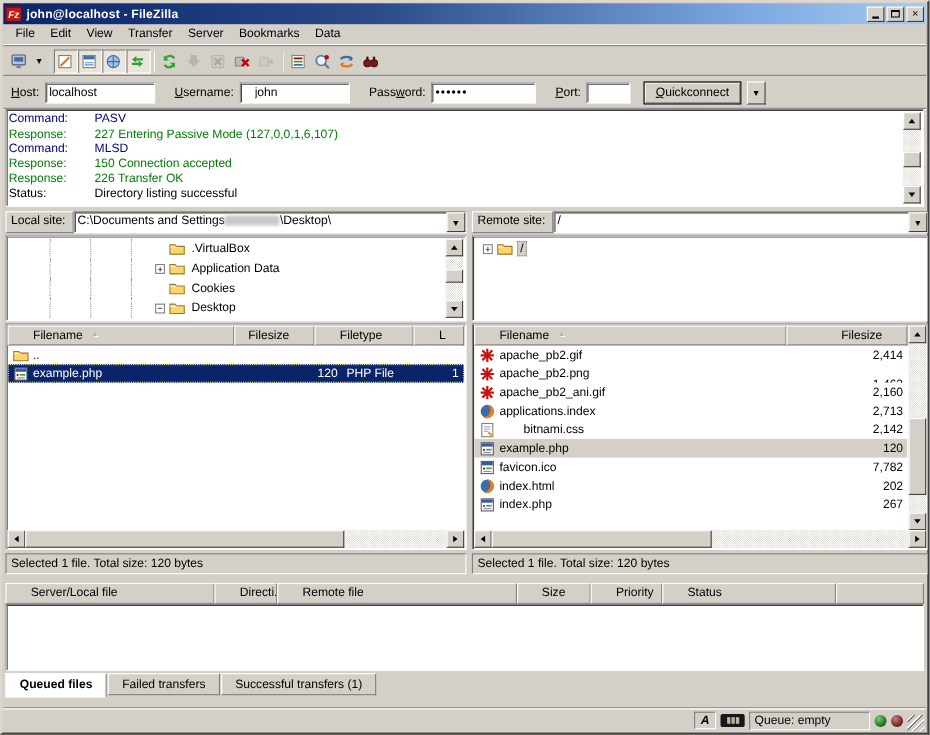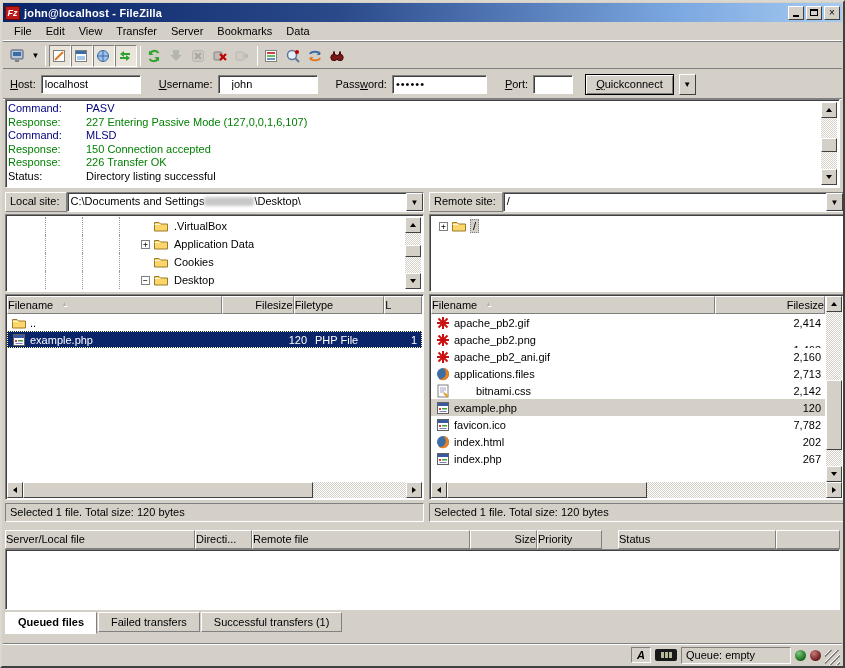--- a/index.html
+++ b/index.html
@@ -97,21 +97,21 @@
   .exp-space{ width:15px; flex:none;}
   .tree-label{ padding:0 2px; }
   .tree-label.selected{ background:#d4d0c8; border:1px dotted #808080;}
   .fi{ width:16px; height:16px; flex:none; display:inline-flex; align-items:center; justify-content:center; margin-right:3px;}
   
   .list-wrap{ position:absolute; top:104px; left:0; right:0; height:206px;
     border:1px solid; border-color:#808080 #fff #fff #808080; box-shadow:inset 1px 1px 0 #404040;
     background:#fff; overflow:hidden;}
   .list-head{ position:absolute; top:1px; left:1px; right:1px; height:18px; display:flex; background:#d4d0c8;}
   .hcol{ background:#d4d0c8; border:1px solid; border-color:#fff #808080 #808080 #fff;
-    padding:2px 0 0; display:flex; align-items:flex-start; overflow:hidden; white-space:nowrap;}
+    padding:2px 22px 0; display:flex; align-items:flex-start; overflow:hidden; white-space:nowrap;}
   .hcol .sort{ color:#b8b4ac; font-size:7px; margin-left:8px; margin-top:1px;
     text-shadow:1px 1px 0 #fff;}
   .hcol.right{ justify-content:flex-end;}
   .rows{ position:absolute; top:19px; left:1px; right:1px; bottom:17px; overflow:hidden;}
   .frow{ height:17px; display:flex; align-items:center; white-space:nowrap; overflow:hidden;}
   .frow .cell{ padding:0 4px; overflow:hidden; white-space:nowrap; flex:none;}
   .cell.right{ text-align:right;}
   .frow.sel-active{ background:#0a246a; color:#fff; outline:1px dotted #ffffa0; outline-offset:-1px;}
   .frow.sel-inactive{ background:#d4d0c8;}
   .status-line{ position:absolute; top:313px; left:0; right:0; height:19px;
@@ -578,21 +578,21 @@
               <span class="cell right" style="width: 110px;">2,160</span>
             </div>
             <div class="frow">
               <span class="cell" style="width: 284px; display: inline-flex; align-items: center;">
                 <span class="fi">
                   <svg width="16" height="16" viewBox="0 0 16 16">
                     <circle cx="8" cy="8" r="6" fill="#3a6ea5"></circle>
                     <path d="M8 2a6 6 0 0 1 5 9.3A6 6 0 0 1 4 13 6 6 0 0 0 8 2z" fill="#e88020"></path>
                   </svg>
                 </span>
-                <span>applications.files</span>
+                <span>applications.index</span>
               </span>
               <span class="cell right" style="width: 110px;">2,713</span>
             </div>
             <div class="frow">
               <span class="cell" style="width: 284px; display: inline-flex; align-items: center; gap: 22px;">
                 <span class="fi">
                   <svg width="16" height="16" viewBox="0 0 16 16">
                     <rect x="3" y="2" width="10" height="12" fill="#fff" stroke="#808080"></rect>
                     <path d="M5 5h6M5 7h6M5 9h4" stroke="#a0a0c0"></path>
                     <path d="M9 10l4 4" stroke="#e0a020" stroke-width="2"></path>
@@ -692,21 +692,21 @@
       </span>
       <span class="hcol" style="width: 218px;">
         <span>Remote file</span>
       </span>
       <span class="hcol right" style="width: 67px;">
         <span>Size</span>
       </span>
       <span class="hcol" style="width: 65px;">
         <span>Priority</span>
       </span>
-      <span class="hcol" style="width: 158px; margin-left: 16px;">
+      <span class="hcol" style="width: 158px;">
         <span>Status</span>
       </span>
       <span class="hcol" style="flex: 1 1 0%;"></span>
     </div>
   <div class="queue-body"></div>
   <div class="tabs" id="qtabs">
       <span class="tab active">Queued files</span>
       <span class="tab">Failed transfers</span>
       <span class="tab">Successful transfers (1)</span>
     </div>

